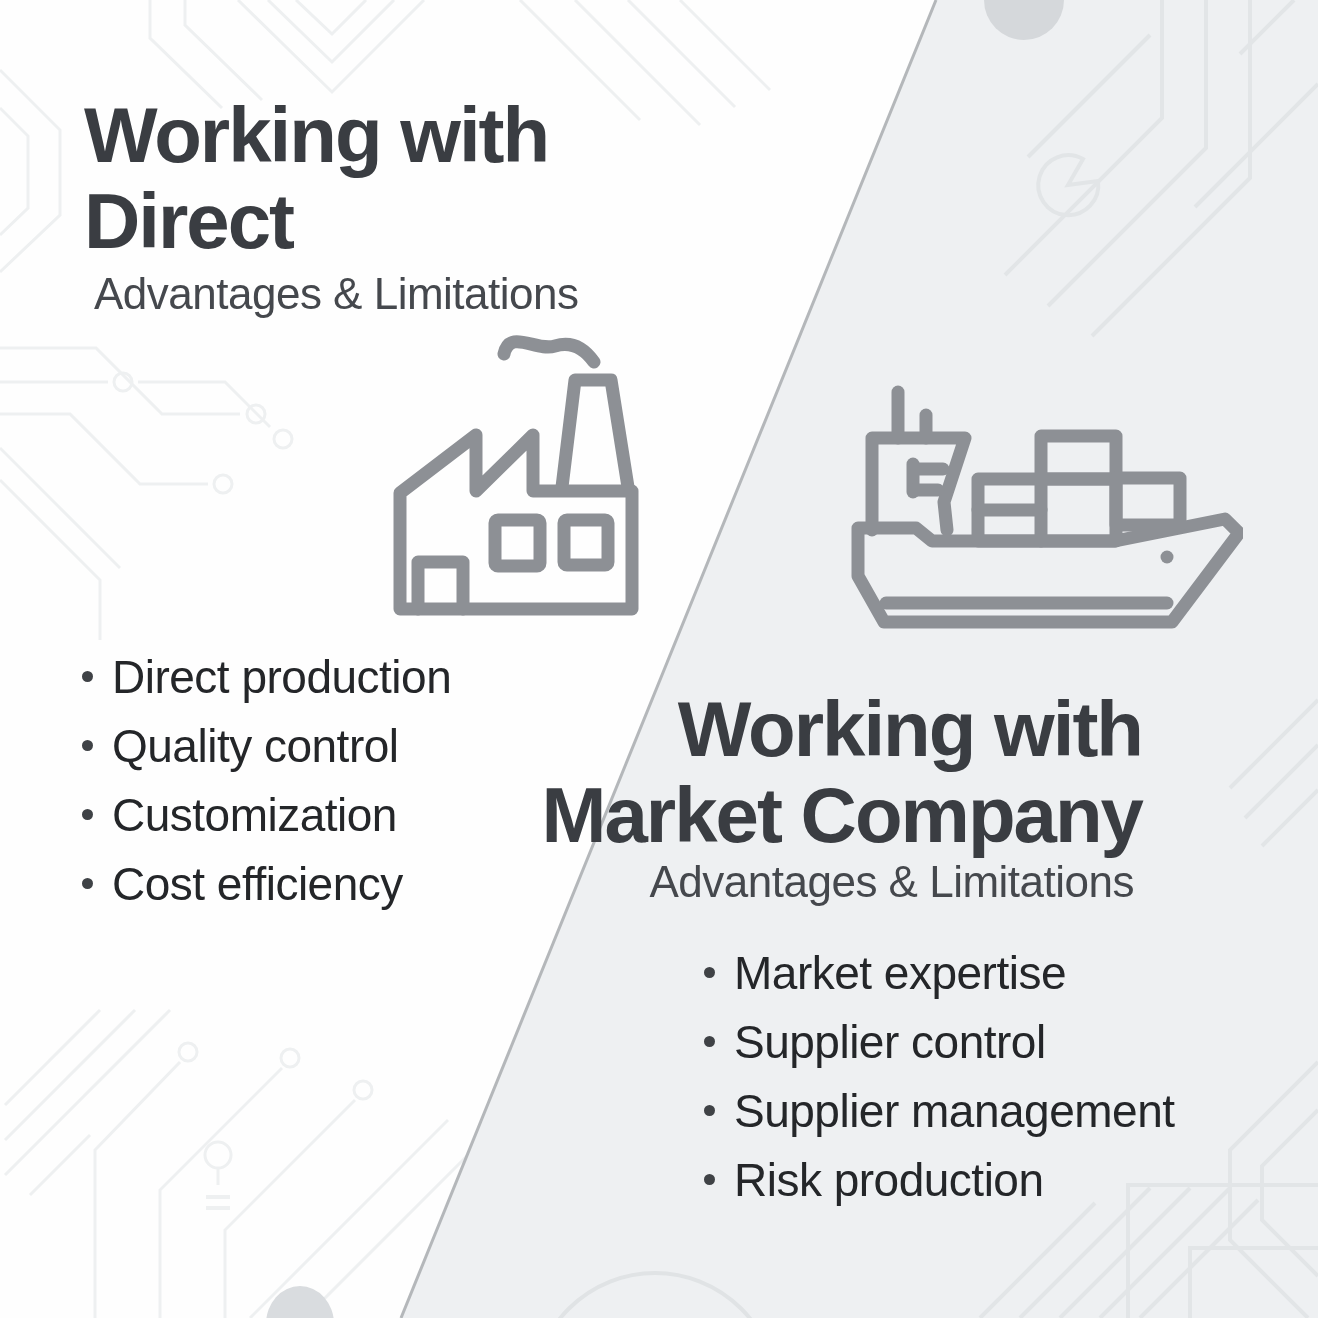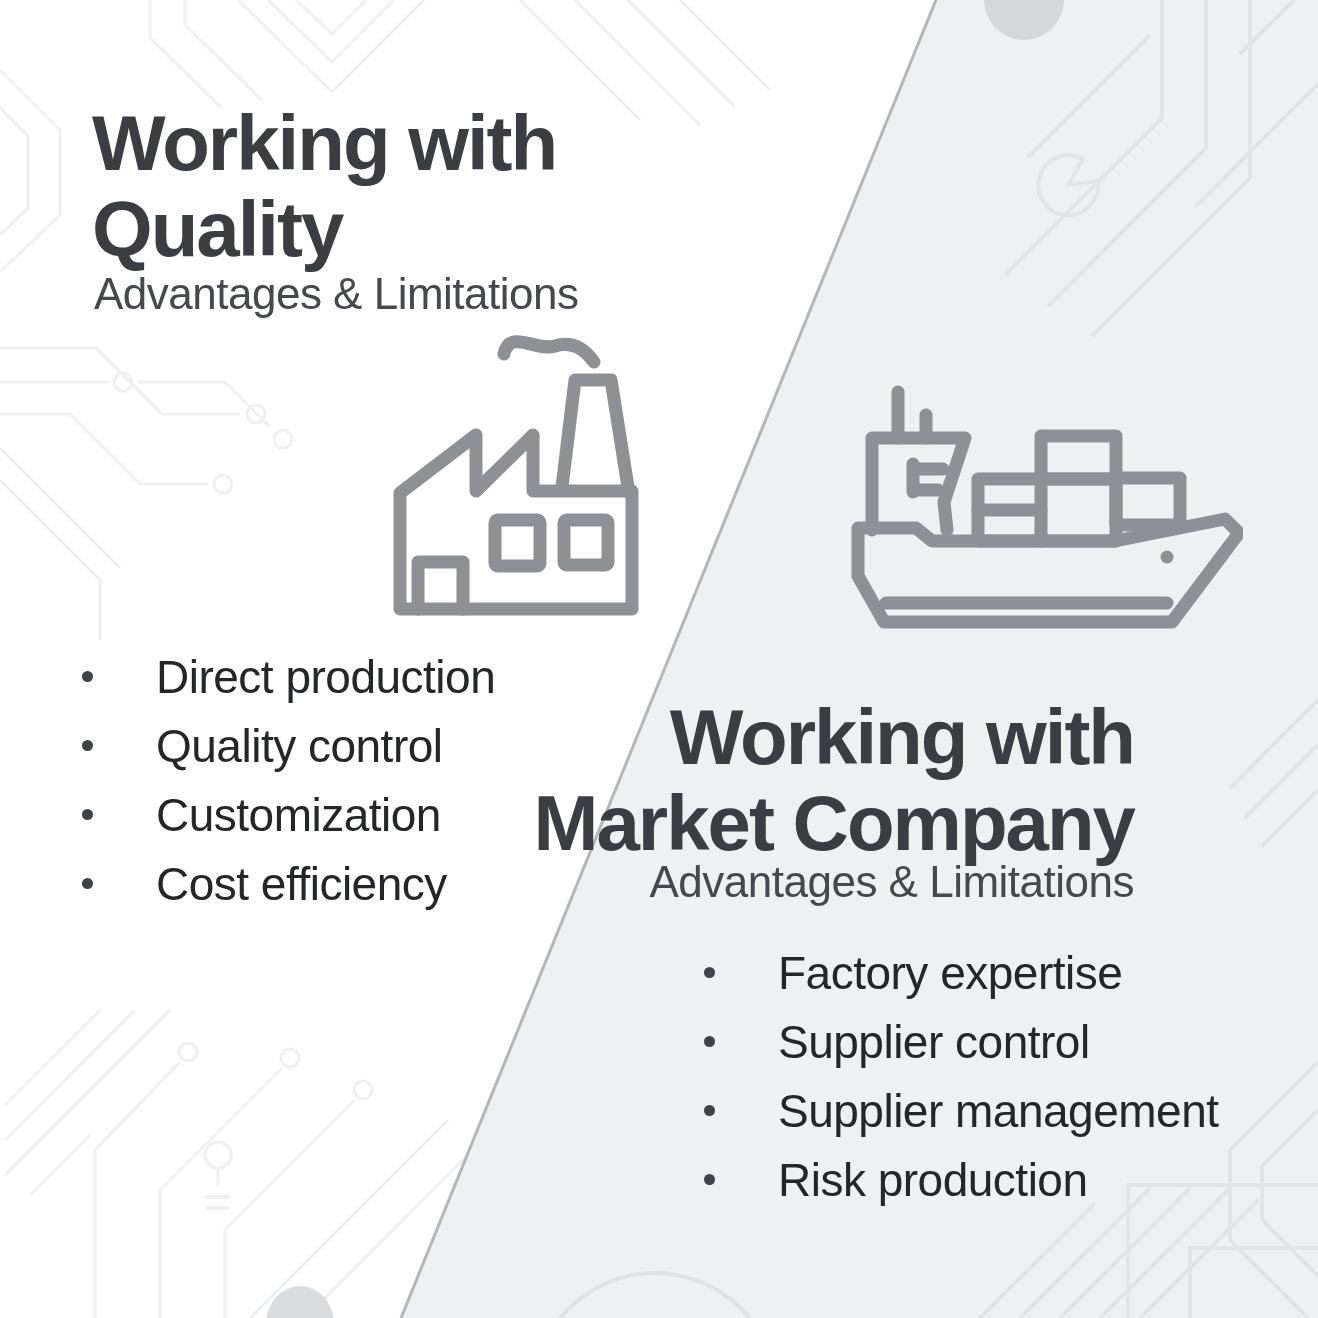--- a/index.html
+++ b/index.html
@@ -4,40 +4,40 @@
 <style>
   html,body{margin:0;padding:0;background:#ffffff;}
   .canvas{
     position:relative;width:1318px;height:1318px;overflow:hidden;
     background:#fefefe;
     font-family:"Liberation Sans","DejaVu Sans",sans-serif;
   }
   svg.bg{position:absolute;left:0;top:0;width:1318px;height:1318px;}
   .icon-svg{position:absolute;}
   .title{
-    position:absolute;margin:8px;font-weight:700;color:#3a3d42;
+    position:absolute;margin:0;font-weight:700;color:#3a3d42;
     font-size:78px;line-height:86px;letter-spacing:-2px;
   }
   .title span{display:block;}
   .title-left{left:84px;top:92px;text-align:left;}
   .title-right{right:176px;top:686px;text-align:right;}
   .subtitle{
     position:absolute;margin:8px;font-weight:400;color:#45484d;
     font-size:44px;line-height:48px;letter-spacing:-0.5px;
   }
   .subtitle-left{left:86px;top:262px;}
   .subtitle-right{right:176px;top:850px;text-align:right;}
   ul.bullets{
     position:absolute;margin:0;padding:0;list-style:none;
   }
   .bullets-left{left:82px;top:642px;}
   .bullets-right{left:704px;top:938px;}
   ul.bullets li{
     display:flex;align-items:center;height:69px;
-    font-size:46px;color:#242629;letter-spacing:-0.5px;white-space:nowrap;gap:44px;
+    font-size:46px;color:#242629;letter-spacing:-0.5px;white-space:nowrap;
   }
   .dot{
     width:11px;height:11px;border-radius:50%;background:#3f4246;
     margin-right:19px;flex:0 0 auto;
   }
 </style>
 </head>
 <body>
 
 <div class="canvas">
@@ -130,21 +130,21 @@
 
       <circle cx="1024" cy="0" r="40" fill="#d5d8db"></circle>
     </g>
 
     <line x1="936" y1="0" x2="401" y2="1318" stroke="#b4b7ba" stroke-width="3"></line>
   </svg>
 
   <section>
     <h1 class="title title-left">
       <span>Working with</span>
-      <span>Quality</span>
+      <span>Direct</span>
     </h1>
     <p class="subtitle subtitle-left">Advantages &amp; Limitations</p>
 
     <svg class="icon-svg" style="left:380px;top:323px;" width="265" height="297" viewBox="0 0 265 297" aria-hidden="true">
       <g stroke="#8d9095" stroke-width="13" fill="none" stroke-linecap="round" stroke-linejoin="round">
         <path d="M124,31 C130,5 156,29 175,23 C191,18 204,25 214,39"></path>
         <path d="M182,164 L195,57 H231 L248,164"></path>
         <path d="M20,286 V170 L96,112 V168 L153,112 V168 H252 V286 Z"></path>
         <rect x="115" y="197" width="45" height="46" rx="3"></rect>
         <rect x="184" y="197" width="44" height="45" rx="3"></rect>
@@ -194,21 +194,21 @@
 
     <h1 class="title title-right">
       <span>Working with</span>
       <span>Market Company</span>
     </h1>
     <p class="subtitle subtitle-right">Advantages &amp; Limitations</p>
 
     <ul class="bullets bullets-right">
       <li>
           <span class="dot"></span>
-          <span>Factory expertise</span>
+          <span>Market expertise</span>
         </li>
       <li>
           <span class="dot"></span>
           <span>Supplier control</span>
         </li>
       <li>
           <span class="dot"></span>
           <span>Supplier management</span>
         </li>
       <li>

